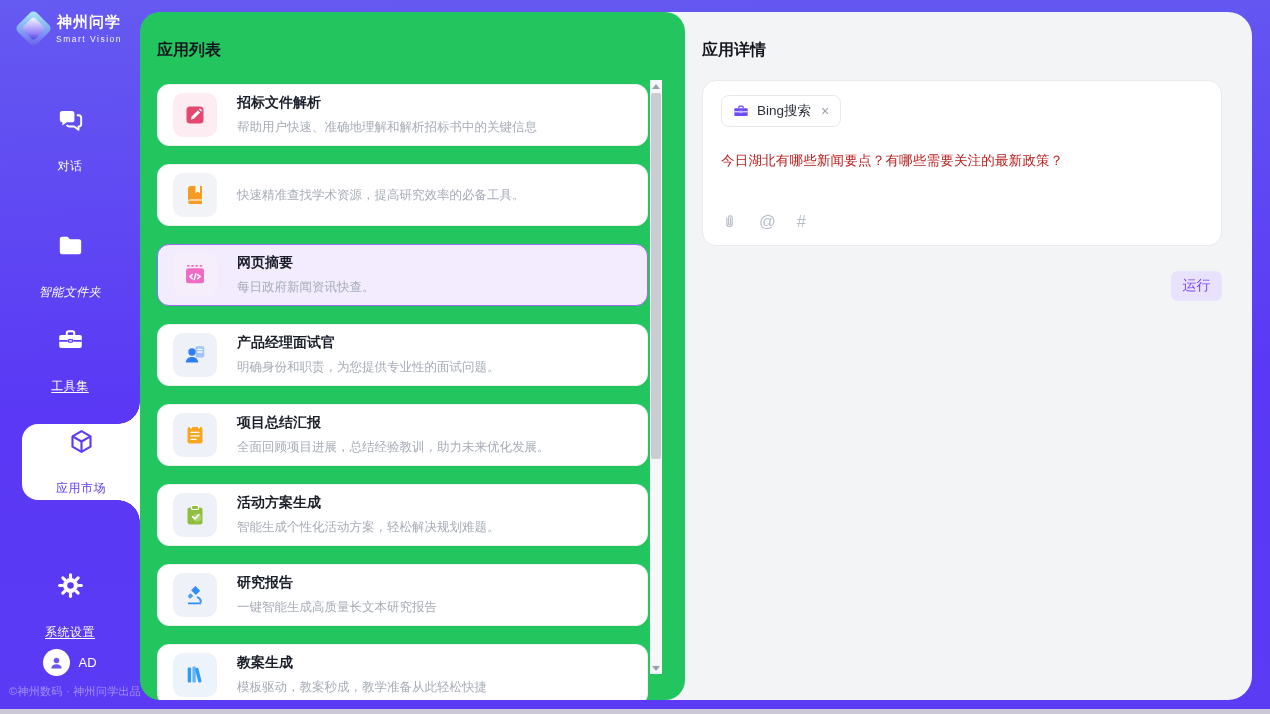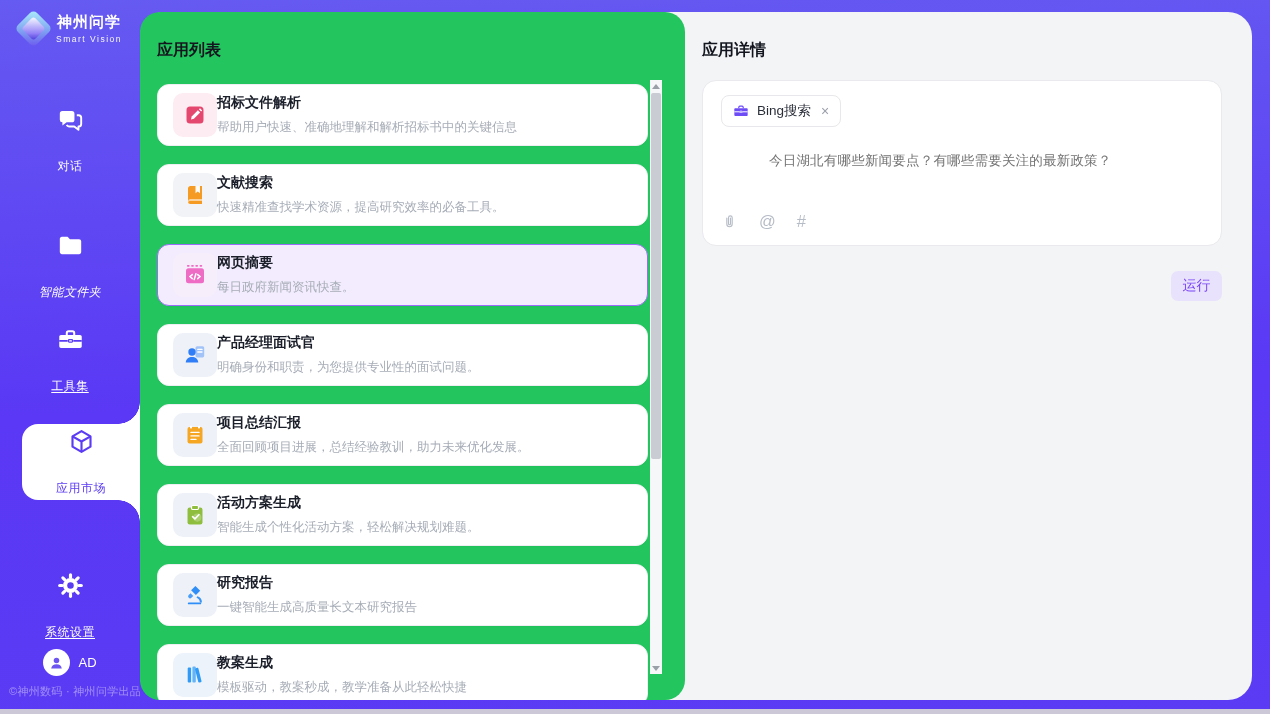--- a/index.html
+++ b/index.html
@@ -54,21 +54,21 @@
 
   
   .main-surface { position:absolute; left:140px; top:12px; right:18px; bottom:14px;
     background:#f3f4f6; border-radius:24px; z-index:2; }
 
   
   .list-panel { position:absolute; left:0; top:0; bottom:0; width:545px; background:#22c55e;
     border-radius:20px; overflow:hidden; }
   .panel-title { position:absolute; top:28px; left:17px; font-size:16px; font-weight:700; color:#14161f; }
   .app-list { position:absolute; left:17px; top:72px; width:491px; bottom:0; overflow:hidden; }
-  .app-card { display:flex; align-items:center; gap:0; height:62px; margin-bottom:18px;
+  .app-card { display:flex; align-items:center; gap:20px; height:62px; margin-bottom:18px;
     background:#fff; border:1px solid #efeff3; border-radius:12px; padding-left:15px; cursor:pointer;
     box-shadow:0 1px 2px rgba(20,20,40,.02); }
   .app-card.active { background:#f3ecfe; border:1px solid #9a6bf9; }
   .app-icon { width:44px; height:44px; border-radius:10px; display:flex; align-items:center;
     justify-content:center; flex:none; }
   .app-icon svg { width:24px; height:24px; }
   .app-texts { display:flex; flex-direction:column; gap:7px; min-width:0; }
   .app-name { font-size:14px; font-weight:700; color:#1b1f2a; }
   .app-desc { font-size:12.5px; color:#a6acb6; white-space:nowrap; }
 
@@ -89,21 +89,21 @@
   .detail-section { position:absolute; left:545px; right:0; top:0; bottom:0; }
   .detail-title { position:absolute; top:28px; left:17px; font-size:16px; font-weight:700; color:#14161f; }
   .detail-card { position:absolute; left:17px; top:68px; width:520px; height:166px; background:#fff;
     border:1px solid #e9e9ee; border-radius:14px; padding:14px 18px; }
   .chip { display:inline-flex; align-items:center; gap:8px; height:32px; padding:0 11px;
     border:1px solid #e8e8ec; border-radius:8px; background:#fff; }
   .chip-icon { color:#6d4cf6; }
   .chip-icon svg { width:16px; height:16px; }
   .chip-label { font-size:13.5px; color:#2a2e39; }
   .chip-close { font-size:14px; color:#9aa0ab; margin-left:2px; cursor:pointer; line-height:1; }
-  .query-text { margin-top:25px; font-size:13.5px; color:#737373; letter-spacing:.2px;margin-left:48px; }
+  .query-text { margin-top:25px; font-size:13.5px; color:#b91c1c; letter-spacing:.2px; }
   .attach-row { position:absolute; left:18px; bottom:14px; display:flex; align-items:center;
     gap:21px; color:#b6bcc6; }
   .attach-row .ic { cursor:pointer; display:flex; align-items:center; justify-content:center; }
   .attach-row .ic svg { width:17px; height:17px; }
   .char-ic { font-size:16.5px; font-family:"Liberation Sans", sans-serif; }
   .run-btn { position:absolute; right:30px; top:259px; width:51px; height:30px; border:none;
     border-radius:7px; background:#e9e2fc; color:#7a45f7; font-size:14px; cursor:pointer;
     font-family:inherit; }
 </style>
 </head>
@@ -212,21 +212,20 @@
         </div>
         <div class="app-card">
           <span class="app-icon" style="background: rgb(241, 243, 247); color: rgb(245, 155, 35);">
             <svg viewBox="0 0 24 24">
               <path fill="#f59b23" d="M5 5.5C5 4.1 6.1 3 7.5 3H19v18H7.5A2.5 2.5 0 0 1 5 18.5z"></path>
               <path fill="#fff" opacity=".95" d="M12.5 3H17v7.2l-2.2-1.7-2.3 1.7z"></path>
               <path fill="#fff" opacity=".55" d="M5 18.5A2.5 2.5 0 0 1 7.5 16H19v2.1H7.5c-1 0-1.8.4-2.5 1.3z"></path>
             </svg>
           </span>
           <span class="app-texts">
-            <span class="app-name">文献搜索</span>
             <span class="app-desc">快速精准查找学术资源，提高研究效率的必备工具。</span>
           </span>
         </div>
         <div class="app-card active">
           <span class="app-icon" style="background: rgb(246, 238, 251); color: rgb(239, 108, 197);">
             <svg viewBox="0 0 24 24">
               <g fill="#ef6cc5">
                 <rect x="4" y="2" width="2.6" height="1.7" rx=".6"></rect>
                 <rect x="8.2" y="2" width="2.6" height="1.7" rx=".6"></rect>
                 <rect x="12.4" y="2" width="2.6" height="1.7" rx=".6"></rect>

